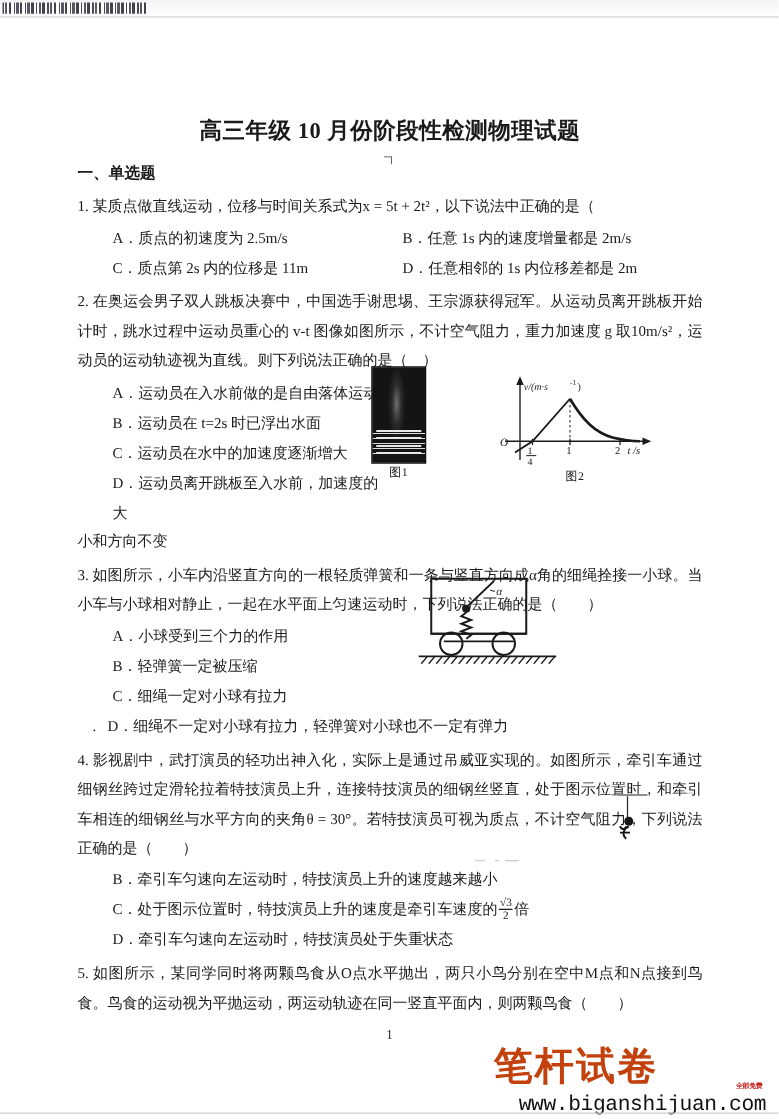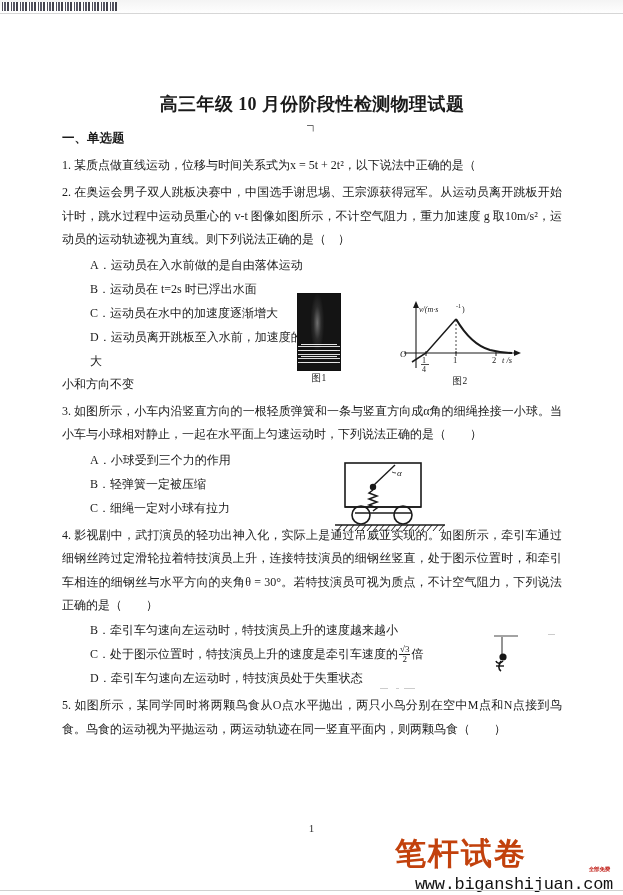--- a/index.html
+++ b/index.html
@@ -227,20 +227,26 @@
 
     <h1 class="title">高三年级 10 月份阶段性检测物理试题</h1>
 
     <div class="section-head">一、单选题</div>
 
     <div class="q">
       <div class="q-stem">
         <span>1.</span>
         <span>某质点做直线运动，位移与时间关系式为x = 5t + 2t²，以下说法中正确的是（</span>
       </div>
+      <div class="opts opt-grid">
+        <div class="opt">A．质点的初速度为 2.5m/s</div>
+        <div class="opt">B．任意 1s 内的速度增量都是 2m/s</div>
+        <div class="opt">C．质点第 2s 内的位移是 11m</div>
+        <div class="opt">D．任意相邻的 1s 内位移差都是 2m</div>
+      </div>
     </div>
 
     <div class="q">
       <div class="q-stem">
         <span>2.</span>
         <span>在奥运会男子双人跳板决赛中，中国选手谢思埸、王宗源获得冠军。从运动员离开跳板开始计时，跳水过程中运动员重心的 v-t 图像如图所示，不计空气阻力，重力加速度 g 取10m/s²，运动员的运动轨迹视为直线。则下列说法正确的是（　）</span>
       </div>
       <div class="opts" style="width:250px;">
         <div class="opt">A．运动员在入水前做的是自由落体运动</div>
         <div class="opt">B．运动员在 t=2s 时已浮出水面</div>
@@ -252,20 +258,23 @@
 
     <div class="q">
       <div class="q-stem">
         <span>3.</span>
         <span>如图所示，小车内沿竖直方向的一根轻质弹簧和一条与竖直方向成α角的细绳拴接一小球。当小车与小球相对静止，一起在水平面上匀速运动时，下列说法正确的是（　　）</span>
       </div>
       <div class="opts">
         <div class="opt" style="width:240px;">A．小球受到三个力的作用</div>
         <div class="opt" style="width:240px;">B．轻弹簧一定被压缩</div>
         <div class="opt" style="width:240px;">C．细绳一定对小球有拉力</div>
+        <div class="opt" style="padding-left:12px;">
+          <span class="dot-lead">.</span><span>D．细绳不一定对小球有拉力，轻弹簧对小球也不一定有弹力</span>
+        </div>
       </div>
     </div>
 
     <div class="q">
       <div class="q-stem">
         <span>4.</span>
         <span>影视剧中，武打演员的轻功出神入化，实际上是通过吊威亚实现的。如图所示，牵引车通过细钢丝跨过定滑轮拉着特技演员上升，连接特技演员的细钢丝竖直，处于图示位置时，和牵引车相连的细钢丝与水平方向的夹角θ = 30°。若特技演员可视为质点，不计空气阻力，下列说法正确的是（　　）</span>
       </div>
       <div class="opts">
         <div class="opt">B．牵引车匀速向左运动时，特技演员上升的速度越来越小</div>

